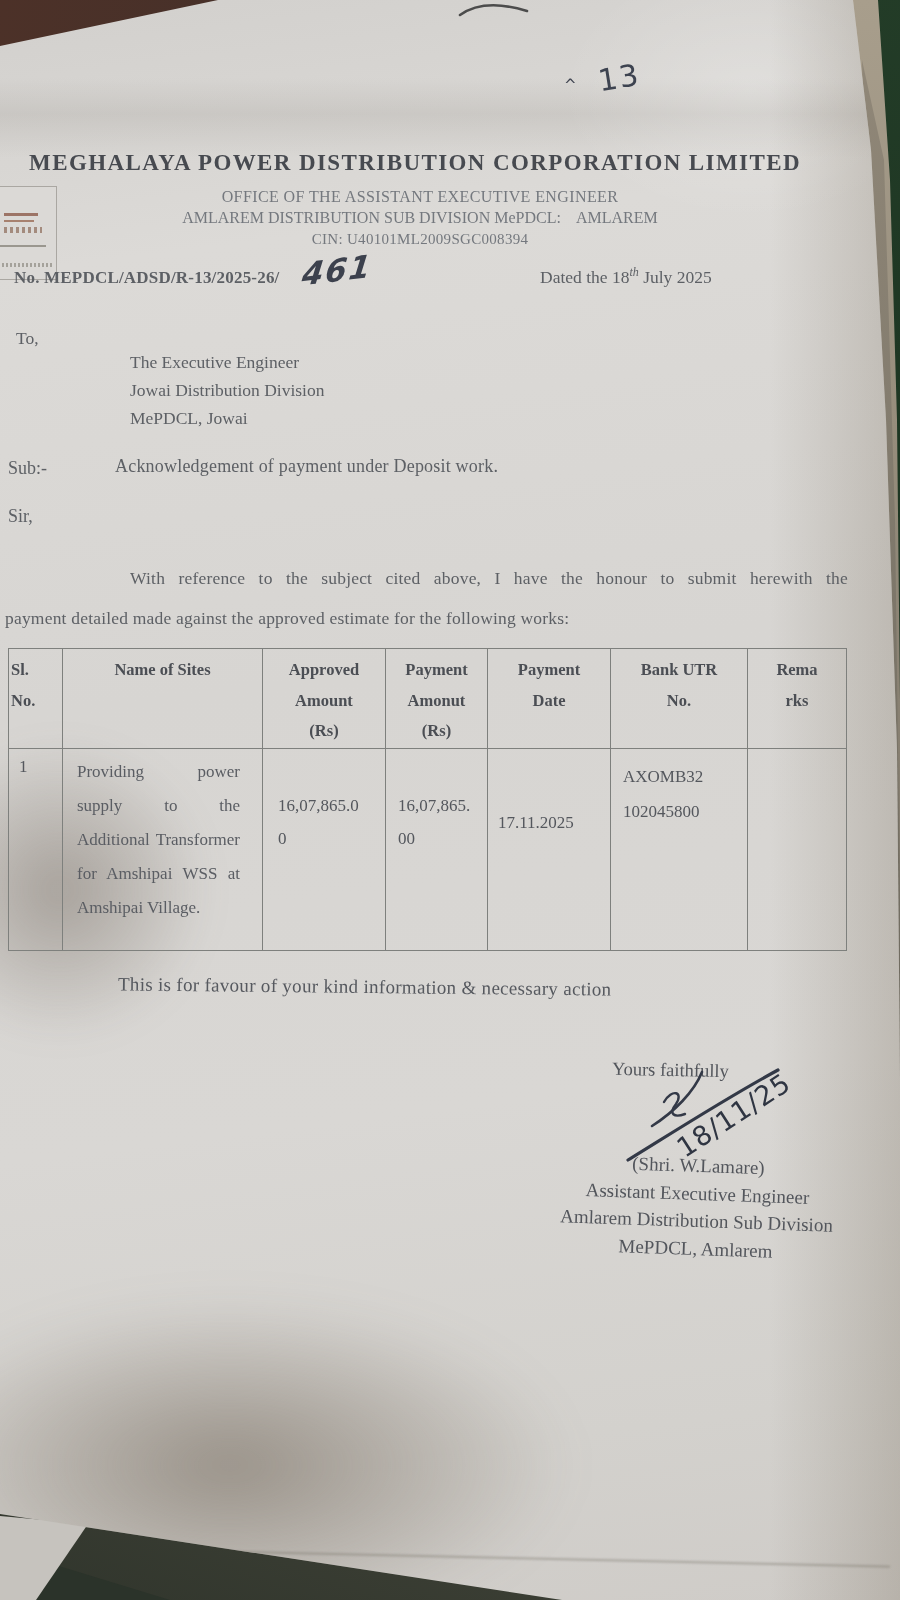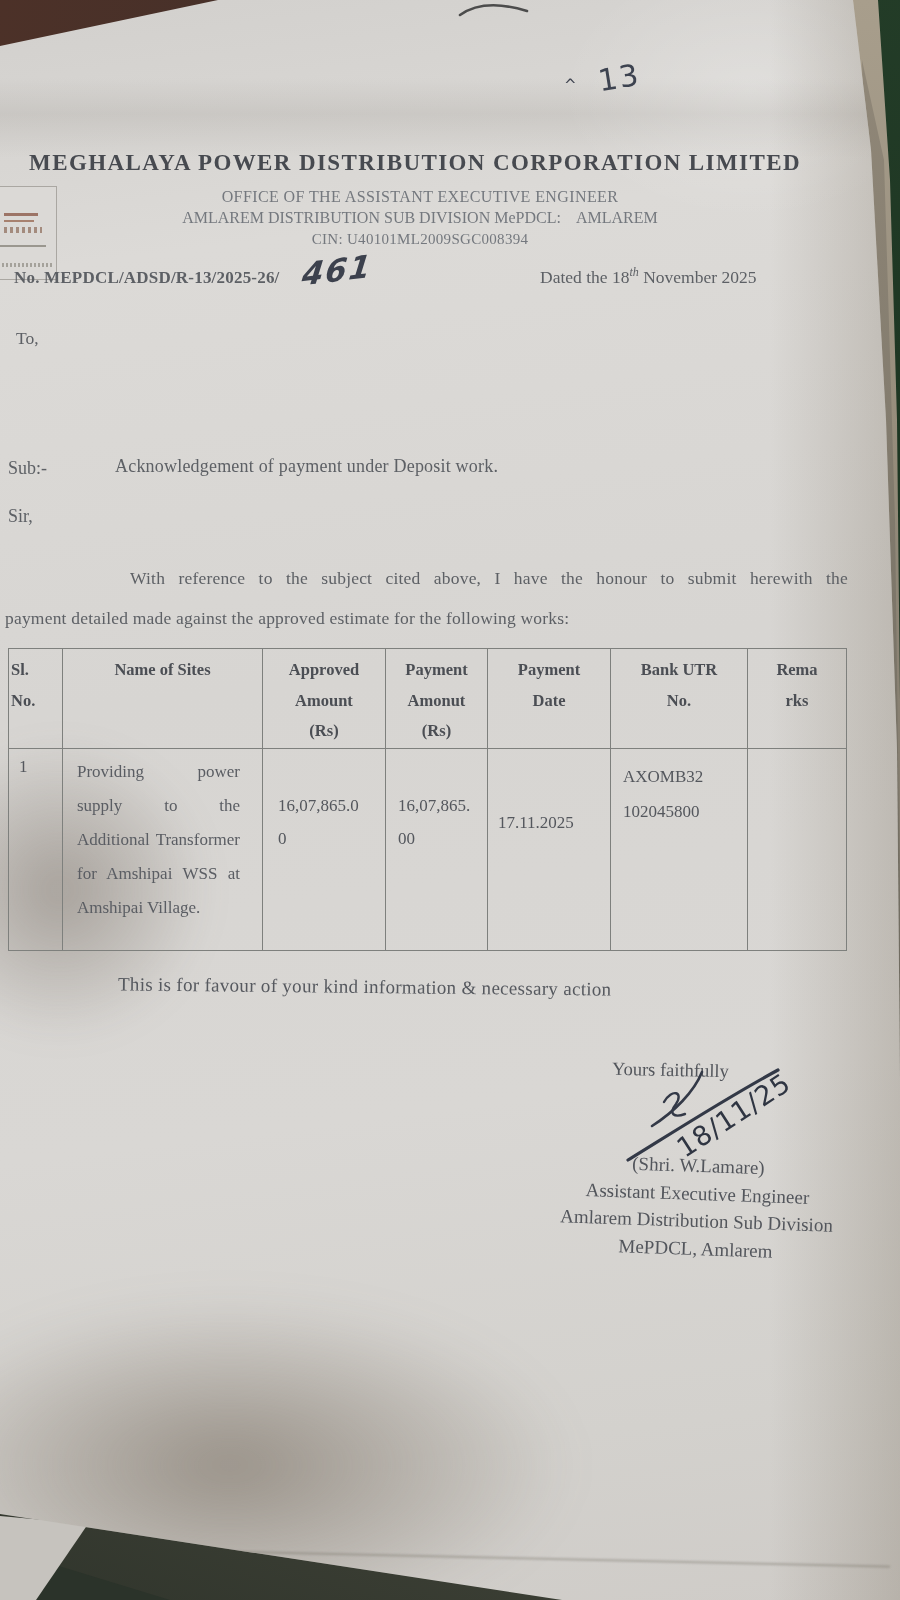--- a/index.html
+++ b/index.html
@@ -159,23 +159,28 @@
         <div class="txt"></div>
     </div>
 
     <div class="t company">MEGHALAYA POWER DISTRIBUTION CORPORATION LIMITED</div>
     <div class="t office">OFFICE OF THE ASSISTANT EXECUTIVE ENGINEER</div>
     <div class="t division">AMLAREM DISTRIBUTION SUB DIVISION MePDCL:    AMLAREM</div>
     <div class="t cin">CIN: U40101ML2009SGC008394</div>
 
     <div class="t refno">No. MEPDCL/ADSD/R-13/2025-26/</div>
     <div class="t hand-serial">461</div>
-    <div class="t dateline"><span>Dated the 18</span><sup>th</sup><span> November 2025</span></div>
+    <div class="t dateline"><span>Dated the 18</span><sup>th</sup><span> July 2025</span></div>
 
     <div class="t to">To,</div>
+    <div class="t addr">
+      <div>The Executive Engineer</div>
+      <div>Jowai Distribution Division</div>
+      <div>MePDCL, Jowai</div>
+    </div>
 
     <div class="t sublabel">Sub:-</div>
     <div class="t subtext">Acknowledgement of payment under Deposit work.</div>
     <div class="t sir">Sir,</div>
 
     <div class="t bodyline1">With reference to the subject cited above, I have the honour to submit herewith the</div>
     <div class="t bodyline2">payment detailed made against the approved estimate for the following works:</div>
 
     <table class="doc">
       <colgroup>

